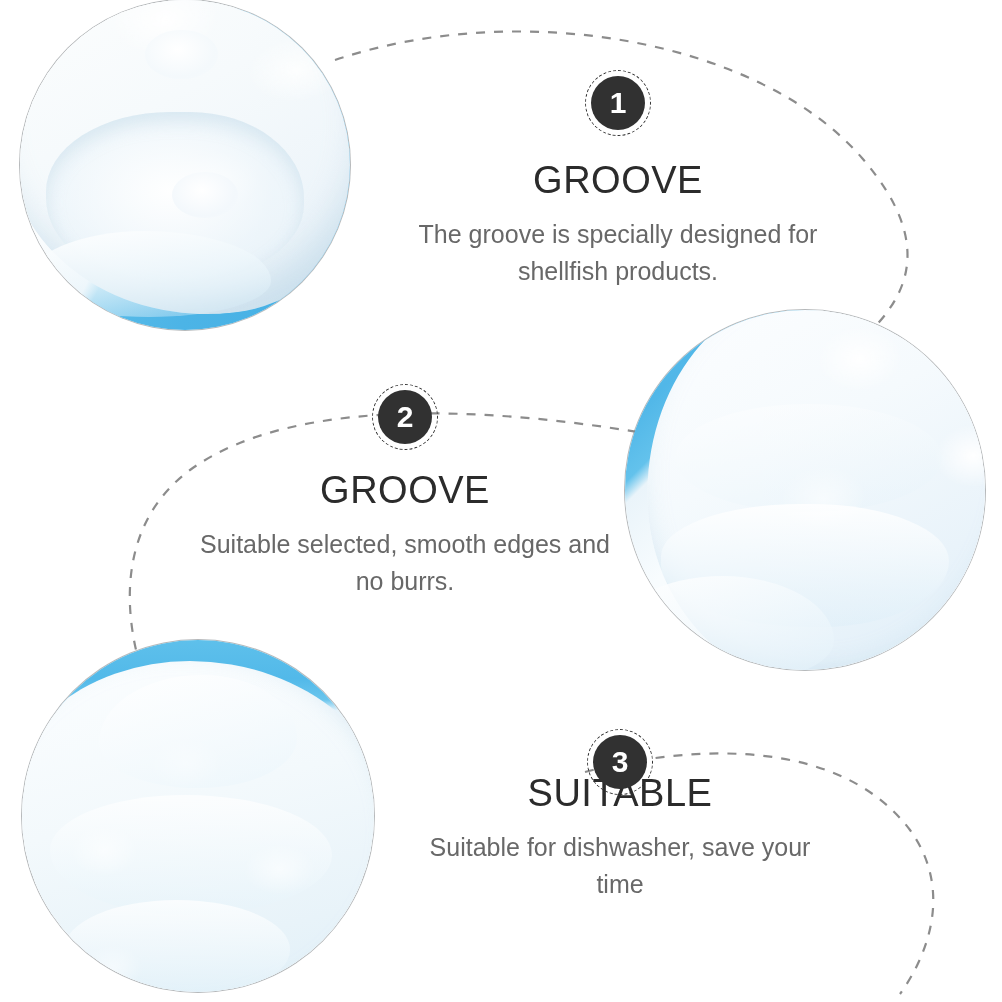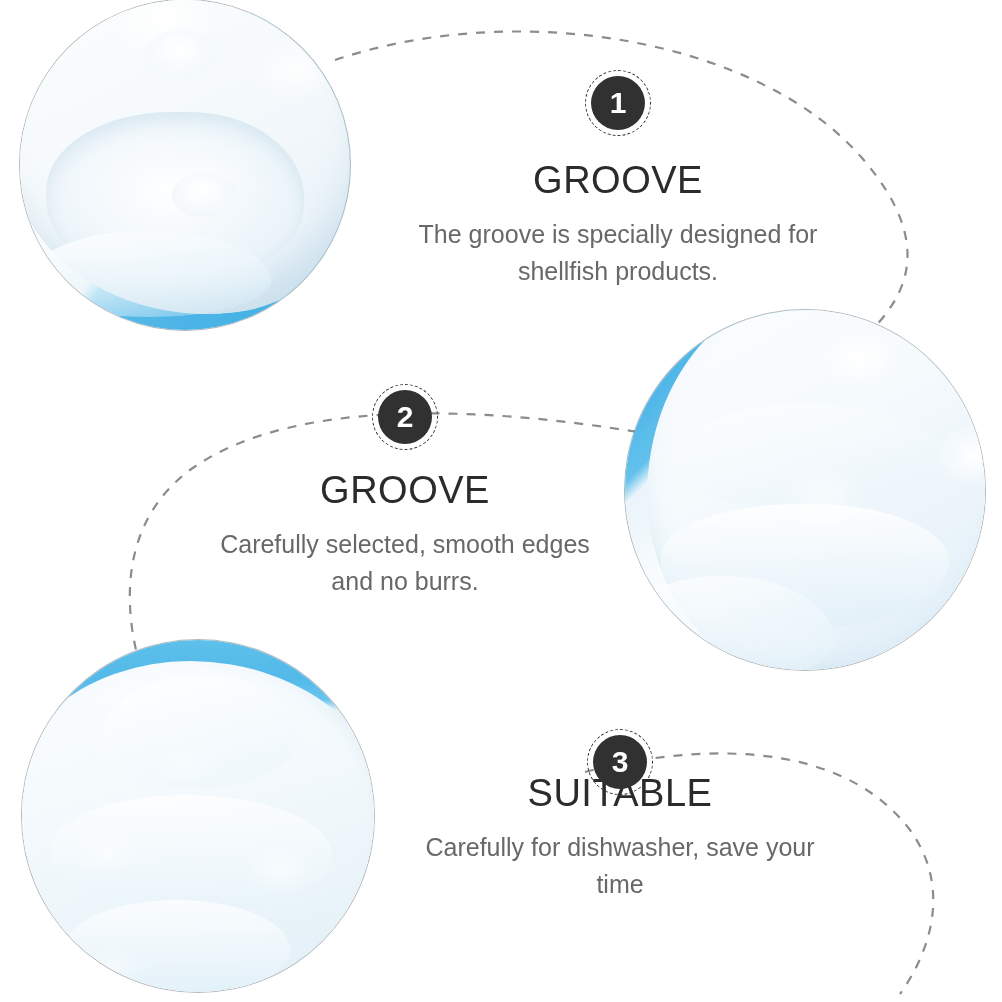--- a/index.html
+++ b/index.html
@@ -304,28 +304,28 @@
 
   <div class="badge" style="left:372px; top:384px;">
     <div class="badge-ring"></div>
     <div class="badge-disc">
       <span class="badge-num">2</span>
     </div>
   </div>
 
   <div class="feature-text" style="left:200px; top:470px; width:410px;">
     <div class="feature-title">GROOVE</div>
-    <div class="feature-desc">Carefully selected, smooth edges and no burrs.</div>
+    <div class="feature-desc">Suitable selected, smooth edges and no burrs.</div>
   </div>
 
   <div class="badge" style="left:587px; top:729px;">
     <div class="badge-ring"></div>
     <div class="badge-disc">
       <span class="badge-num">3</span>
     </div>
   </div>
 
   <div class="feature-text" style="left:415px; top:773px; width:410px;">
     <div class="feature-title">SUITABLE</div>
-    <div class="feature-desc">Carefully for dishwasher, save your time</div>
+    <div class="feature-desc">Suitable for dishwasher, save your time</div>
   </div>
 
 </div>
 
 </body></html>

